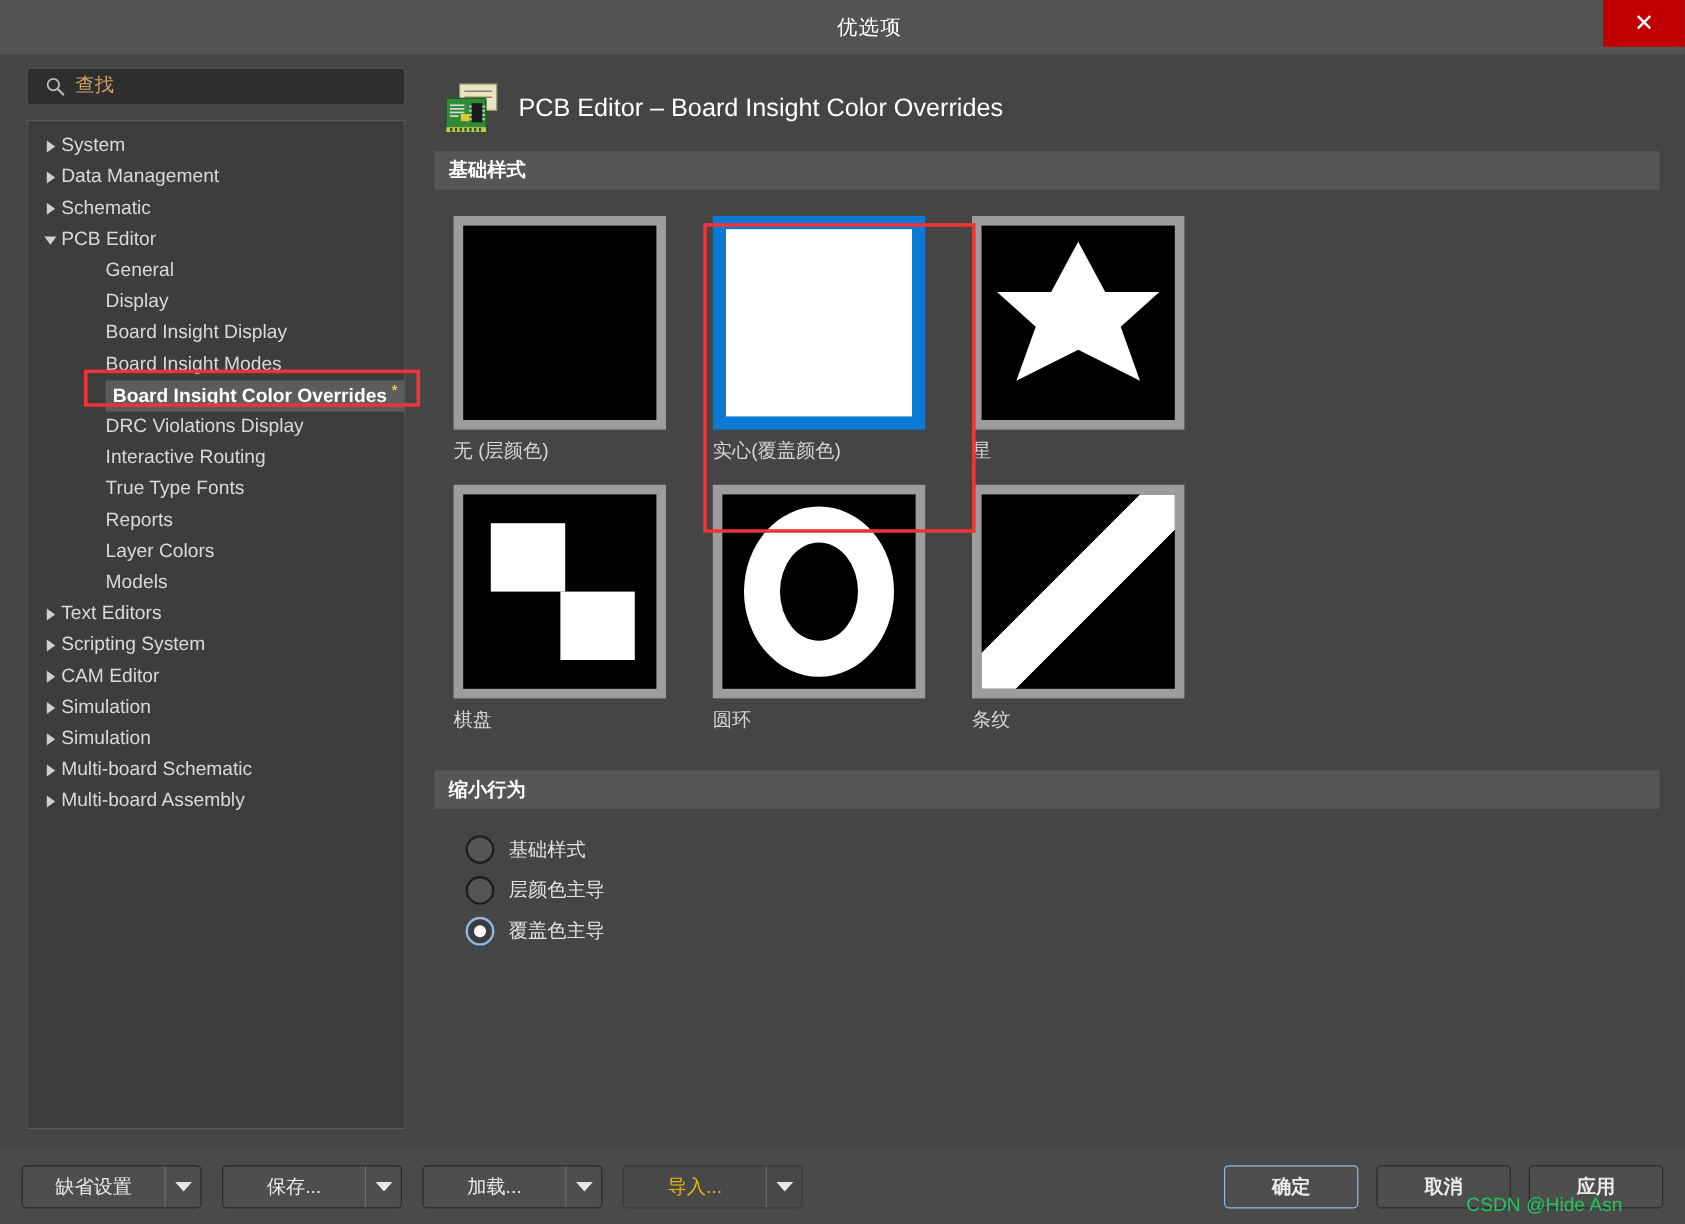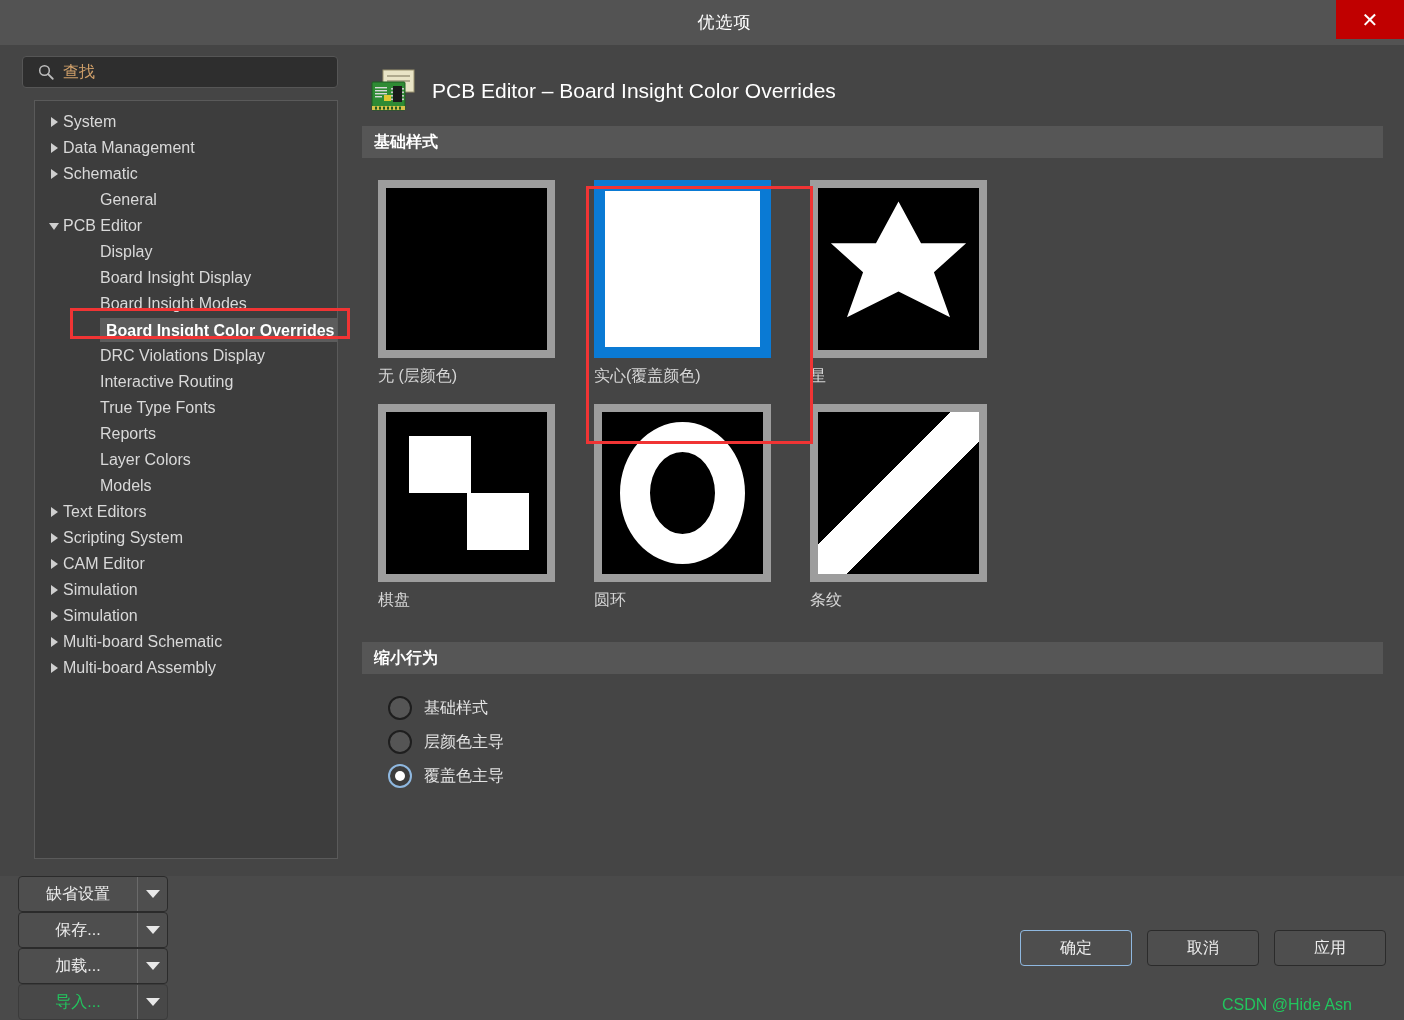--- a/index.html
+++ b/index.html
@@ -70,21 +70,20 @@
     background: transparent; border: none; outline: none;
     color: #d8b98a; font-size: 16px; width: 100%;
     font-family: "Liberation Sans", "DejaVu Sans", sans-serif;
   }
   #search-input::placeholder { color: #d0a06a; opacity: 1; }
 
   #tree {
     position: absolute; left: 0; right: 0; top: 44px; bottom: 0;
     background: #3d3d3d; border: 1px solid #5a5a5a; overflow: hidden;
     padding-top: 8px;
-    margin-left: 12px;
   }
   .tree-item {
     height: 26px; display: flex; align-items: center;
     color: #d9d9d9; font-size: 16px; white-space: nowrap; cursor: pointer;
     padding-left: 10px;
   }
   .tree-item .tw {
     width: 18px; flex: 0 0 18px; display: flex; align-items: center; justify-content: center;
   }
   .tw .tri-right {
@@ -188,28 +187,28 @@
   }
   .split-btn .arrow {
     width: 30px; display: flex; align-items: center; justify-content: center;
     border-left: 1px solid #6a6a6a;
   }
   .split-btn .arrow i {
     width: 0; height: 0; border-top: 8px solid #e8e8e8;
     border-left: 7px solid transparent; border-right: 7px solid transparent;
   }
   .split-btn.disabled { background: #484848; border-color: #3b3b3b; }
-  .split-btn.disabled .main { color: #22c55e; }
+  .split-btn.disabled .main { color: #eab308; }
 
   #footer-right { position: absolute; right: 18px; display: flex; align-items: center; }
   .plain-btn {
     width: 112px; height: 36px; margin-left: 15px;
     background: #4e4e4e; border: 1px solid #2b2b2b; border-radius: 4px;
     color: #ececec; font-size: 16px; display: flex; align-items: center;
-    justify-content: center; cursor: pointer;
+    justify-content: center; cursor: pointer; font-weight: bold;
   }
   .plain-btn.primary { border: 1px solid #8fb8e0; }
 
   #watermark {
     position: absolute; right: 52px; bottom: 6px;
     color: #22c55e; font-size: 16px; z-index: 5; pointer-events: none;
   }
 </style>
 </head>
 <body>
@@ -257,28 +256,28 @@
               <i class="tri-right"></i>
             </span>
             <span class="lbl-wrap">Data Management</span>
           </div>
           <div class="tree-item">
             <span class="tw">
               <i class="tri-right"></i>
             </span>
             <span class="lbl-wrap">Schematic</span>
           </div>
+          <div class="tree-item">
+            <span class="tw">
+              <i class="tri-down"></i>
+            </span>
+            <span class="lbl-wrap">PCB Editor</span>
+          </div>
           <div class="tree-item child">
             <span class="lbl-wrap">General</span>
-          </div>
-          <div class="tree-item">
-            <span class="tw">
-              <i class="tri-down"></i>
-            </span>
-            <span class="lbl-wrap">PCB Editor</span>
           </div>
           <div class="tree-item child">
             <span class="lbl-wrap">Display</span>
           </div>
           <div class="tree-item child">
             <span class="lbl-wrap">Board Insight Display</span>
           </div>
           <div class="tree-item child">
             <span class="lbl-wrap">Board Insight Modes</span>
           </div>
@@ -458,21 +457,21 @@
           <div class="radio-row">
             <span class="radio checked"></span>
             <span class="radio-label">覆盖色主导</span>
           </div>
         </div>
 
     </div>
   </div>
 
   <div id="footer">
-    <div id="footer-left" style="display:flex;flex-direction:column;">
+    <div id="footer-left" style="display:flex;">
         <div class="split-btn">
           <div class="main">缺省设置</div>
           <div class="arrow">
             <i></i>
           </div>
         </div>
         <div class="split-btn">
           <div class="main">保存...</div>
           <div class="arrow">
             <i></i>

